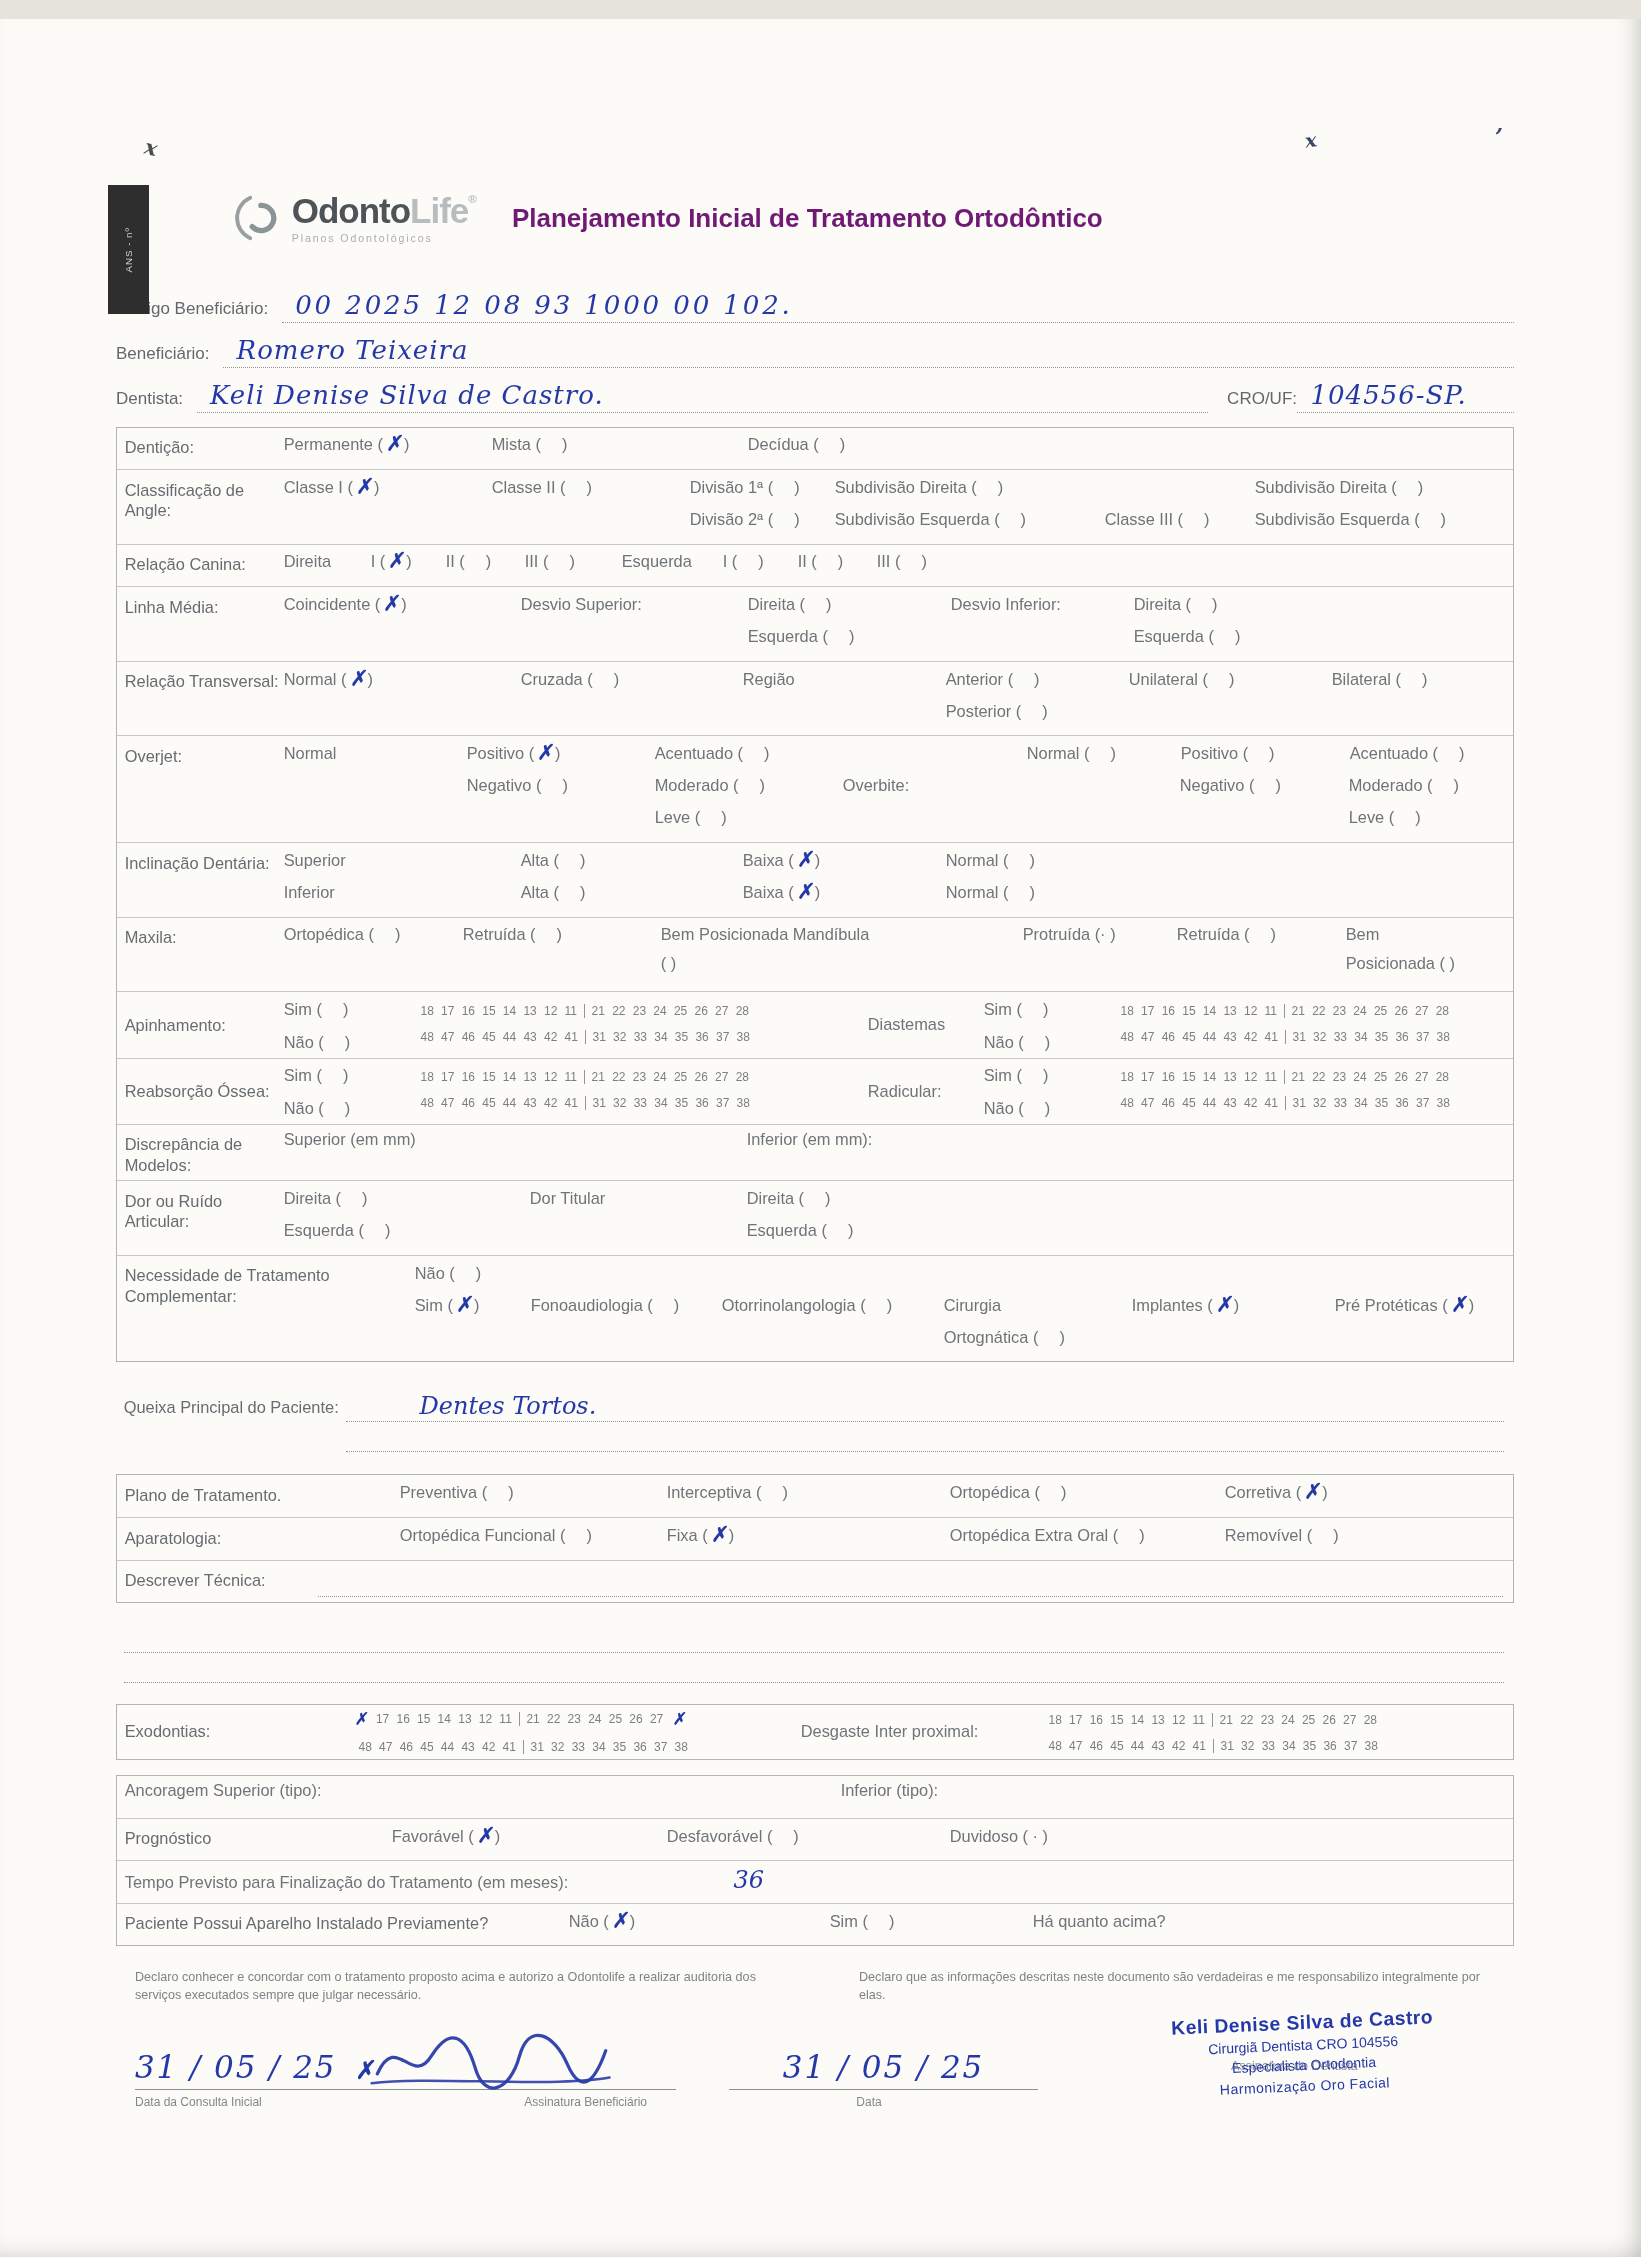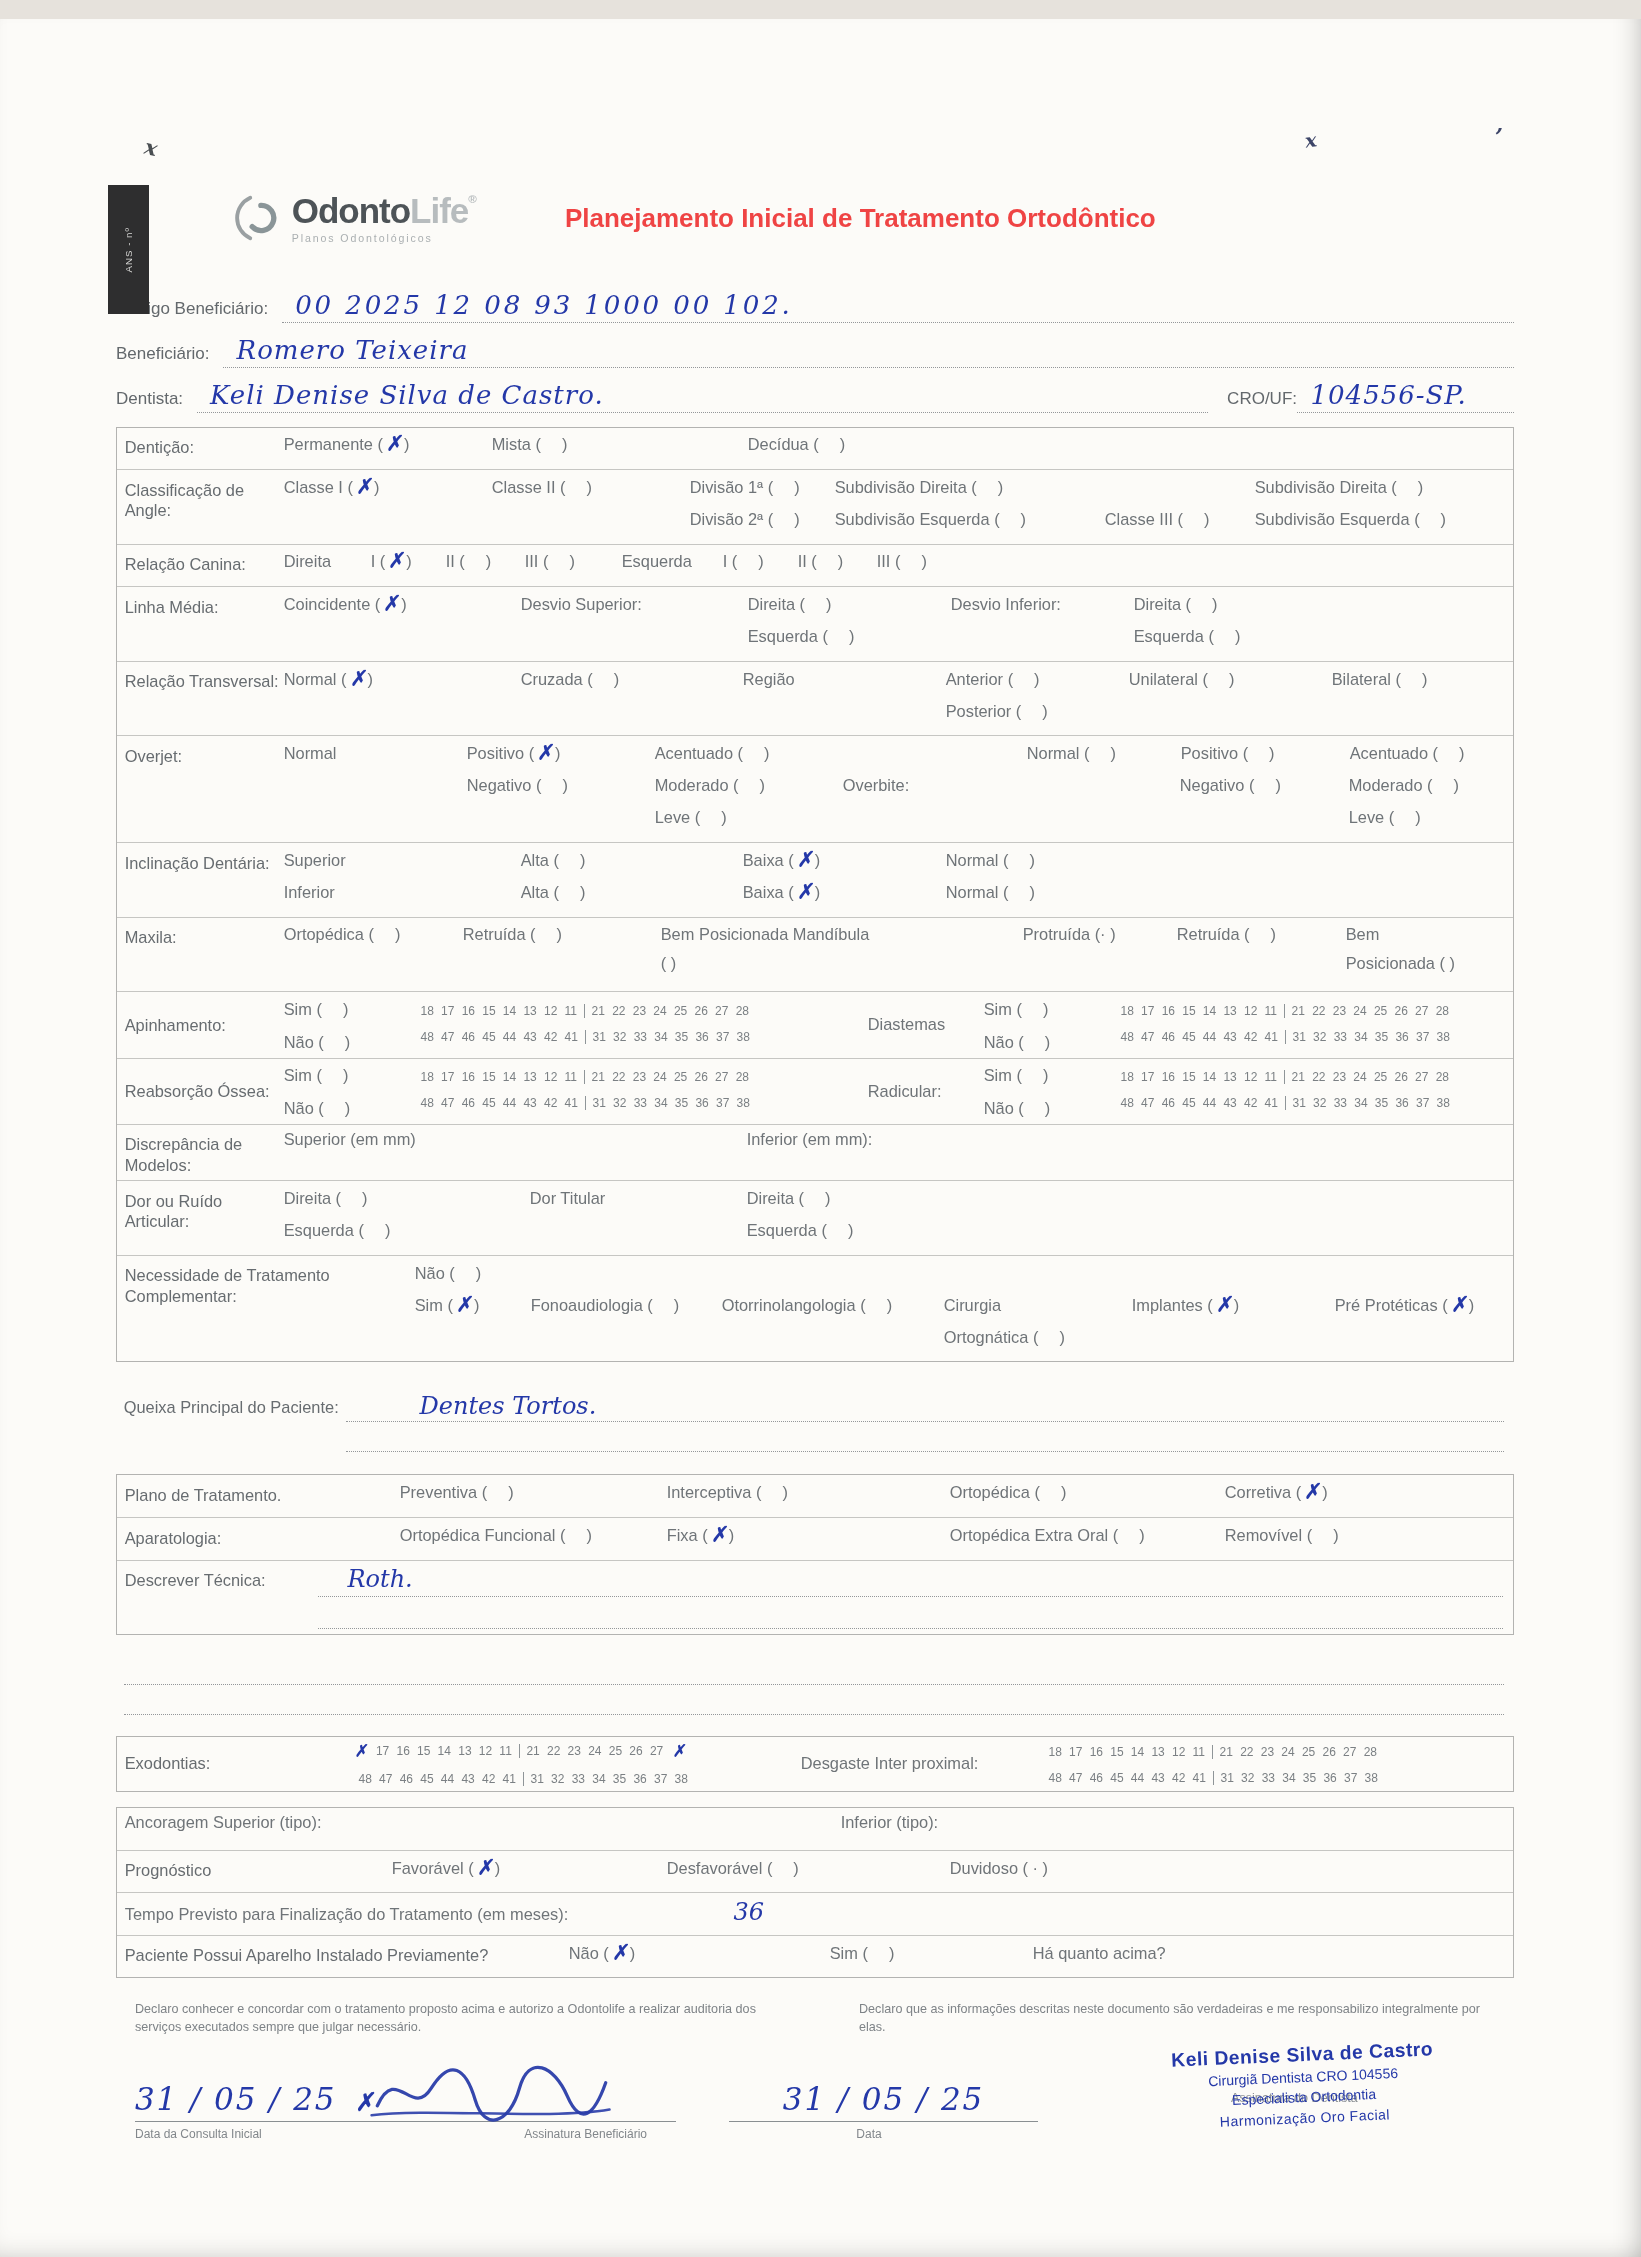--- a/index.html
+++ b/index.html
@@ -28,21 +28,21 @@
   
   .header{display:flex;align-items:center;padding:191px 127px 0 230px;}
   .logo{display:flex;align-items:center;}
   .logo-icon{margin-right:7.7px;display:inline-flex;}
   .logo-text{line-height:1;}
   .logo-main{font-size:35px;font-weight:bold;letter-spacing:-1px;}
   .lo{color:#4d5357;}
   .ll{color:#b7bcbe;}
   .reg{font-size:11.6px;color:#b7bcbe;vertical-align:top;}
   .logo-sub{display:block;font-size:10.6px;color:#aaafb1;letter-spacing:1.9px;margin-top:4.8px;}
-  .title{margin-left:89px;font-size:26px;font-weight:bold;color:#ef4444;}
+  .title{margin-left:36px;font-size:26px;font-weight:bold;color:#701a75;}
 
   
   .topfields{margin:33px 127px 0 116px;font-size:17px;color:#63686c;}
   .tf{display:flex;align-items:flex-end;min-height:45px;}
   .tf .flabel{flex:none;padding:0 13.5px 3.9px 0;white-space:nowrap;}
   .tf .fill{flex:1;border-bottom:1px dotted var(--dot);padding:0 0 1.9px 13.5px;white-space:nowrap;}
   .tf .fill.short{flex:0 0 217px;}
   .tf .cro-lbl{margin-left:19.3px;padding-bottom:3.9px;white-space:nowrap;}
   .pen{font-family:"DejaVu Serif",serif;font-style:italic;color:var(--pen);}
   .big{font-size:26px;letter-spacing:1px;}
@@ -455,25 +455,20 @@
               <span class="opt" style="width: 283px; flex: 0 0 283px;"><span>Fixa (</span><span class="mark">✗</span><span>)</span></span>
               <span class="opt" style="width: 275px; flex: 0 0 275px;"><span>Ortopédica Extra Oral (</span><span class="mark" style="transform: none;">&nbsp;</span><span>)</span></span>
               <span class="opt"><span>Removível (</span><span class="mark" style="transform: none;">&nbsp;</span><span>)</span></span>
             </div>
           </div>
         </div>
         <div class="frow">
           <div class="rowlabel" style="width: 193px;">Descrever Técnica:</div>
           <div class="rlines">
             <div class="rline ul">
-              <span class="spc" style="width: 24px; flex: 0 0 24px;">&nbsp;</span>
-              <span class="pen hw">Roth.</span>
-              <span class="spc" style="flex: 1 1 auto;">&nbsp;</span>
-            </div>
-            <div class="rline ul">
               <span class="spc" style="flex: 1 1 auto;">&nbsp;</span>
             </div>
           </div>
         </div>
       </div>
       <div class="fplain" style="margin-top: 15.4px;">
         <div class="frow">
           <div class="rlines">
             <div class="rline ul">
               <span class="spc" style="flex: 1 1 auto;">&nbsp;</span>

